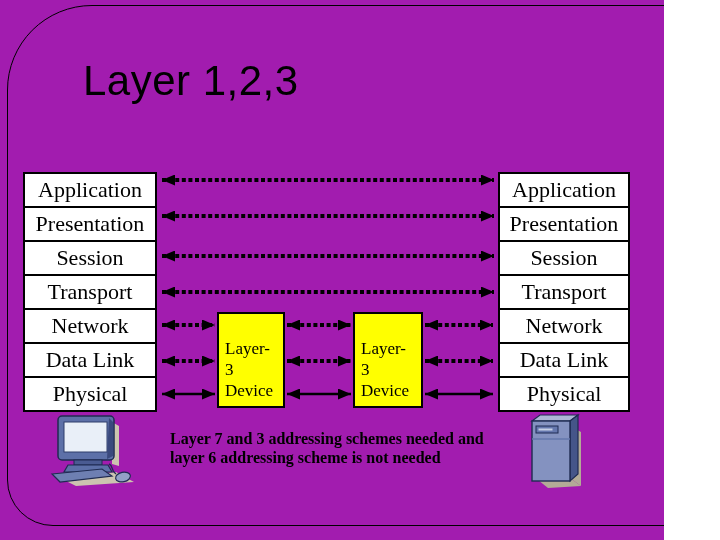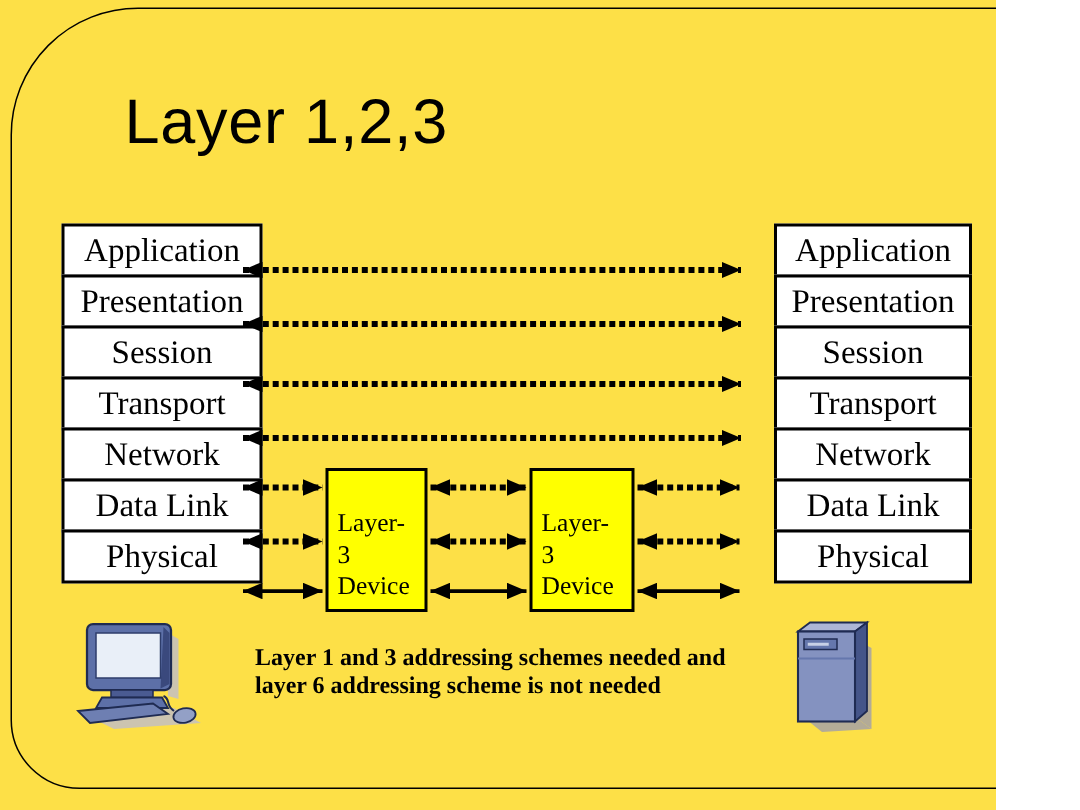--- a/index.html
+++ b/index.html
@@ -1,19 +1,19 @@
 <!DOCTYPE html>
 <html><head>
 <meta charset="utf-8">
 <style>
   html,body{margin:0;padding:0;background:#ffffff;}
   .slide{
     position:relative;
     width:664px;height:540px;
-    background:#fde047;
+    background:#a21caf;
     overflow:hidden;
     font-family:"Liberation Serif", serif;
     color:#000;
   }
   .frame{
     position:absolute;
     left:7px;top:5px;
     width:704px;height:521px;
     border:1.6px solid #000;
     border-radius:85px 32px 38px 46px;
@@ -22,22 +22,21 @@
   .title{
     position:absolute;
     left:83px;top:57px;
     font-family:"Liberation Sans", sans-serif;
     font-size:42px;
     letter-spacing:0.5px;
     white-space:nowrap;
   }
   .stack{
     position:absolute;
-    top:149px;
-    margin-left:18px;
+    top:172px;
   }
   .stack.left{left:23px;width:134px;}
   .stack.right{left:498px;width:132px;}
   .stack .row{
     box-sizing:border-box;
     height:36px;
     border:2px solid #000;
     margin-top:-2px;
     background:#fff;
     display:flex;align-items:center;justify-content:center;
@@ -154,16 +153,16 @@
       <polygon points="8,9 16,3 54,3 46,9" fill="#ADB6D6" stroke="#1F2B52" stroke-width="1.2"></polygon>
       <polygon points="46,9 54,3 54,62 46,69" fill="#455589" stroke="#1F2B52" stroke-width="1.2"></polygon>
       <rect x="8" y="9" width="38" height="60" fill="#8492C0" stroke="#1F2B52" stroke-width="1.4"></rect>
       <line x1="8" y1="27" x2="46" y2="27" stroke="#6577AD" stroke-width="1.4"></line>
       <rect x="12" y="14" width="22" height="7" fill="#6577AD" stroke="#1F2B52" stroke-width="1"></rect>
       <rect x="14.5" y="16.5" width="14" height="2" fill="#C7D0E6"></rect>
     </svg>
   </div>
 
   <div class="caption">
-    <div>Layer 1 and 3 addressing schemes needed and</div>
+    <div>Layer 7 and 3 addressing schemes needed and</div>
     <div>layer 6 addressing scheme is not needed</div>
   </div>
 </div>
 
 </body></html>

